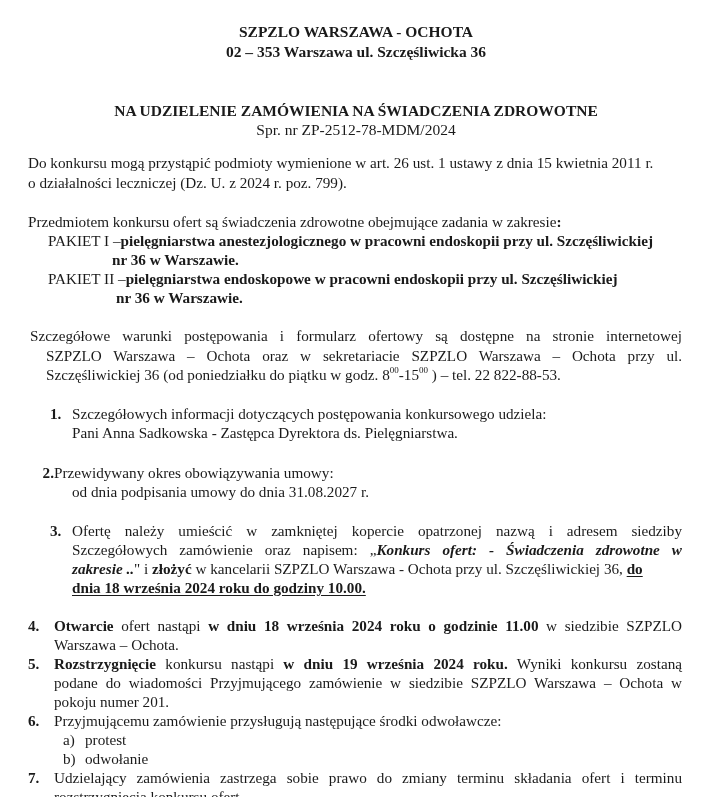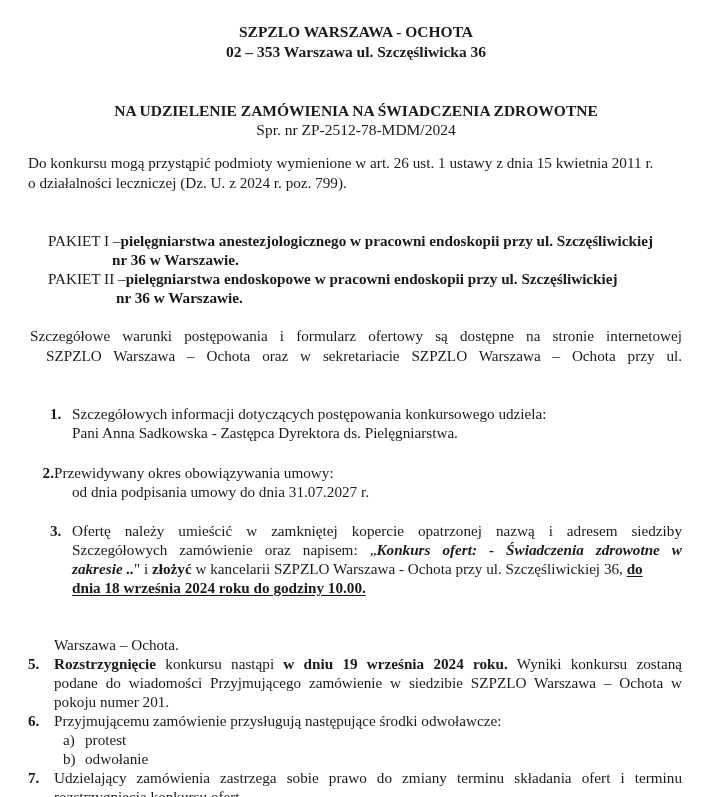--- a/index.html
+++ b/index.html
@@ -27,54 +27,63 @@
 <div class="page">
 
   <div class="hdr" style="top:14px;">SZPZLO WARSZAWA - OCHOTA</div>
   <div class="hdr" style="top:34px;">02 – 353 Warszawa ul. Szczęśliwicka 36</div>
   <div class="hdr" style="top:93px;">NA UDZIELENIE ZAMÓWIENIA NA ŚWIADCZENIA ZDROWOTNE</div>
   <div class="hdr" style="top:112px; font-weight:normal;">Spr. nr ZP-2512-78-MDM/2024</div>
 
   <div class="line" style="left:28px; top:145px;">Do konkursu mogą przystąpić podmioty wymienione w art. 26 ust. 1 ustawy z dnia 15 kwietnia 2011 r.</div>
   <div class="line" style="left:28px; top:165px;">o działalności leczniczej (Dz. U. z 2024 r. poz. 799).</div>
 
+  <div class="line" style="left:28px; top:204px;">
+    <span>Przedmiotem konkursu ofert są świadczenia zdrowotne obejmujące zadania w zakresie</span><span class="b">:</span>
+  </div>
   <div class="line" style="left:48px; top:223px;">
     <span>PAKIET I –</span><span class="b">pielęgniarstwa anestezjologicznego w pracowni endoskopii przy ul. Szczęśliwickiej</span>
   </div>
   <div class="line b" style="left:112px; top:242px;">nr 36 w Warszawie.</div>
   <div class="line" style="left:48px; top:261px;">
     <span>PAKIET II –</span><span class="b">pielęgniarstwa endoskopowe w pracowni endoskopii przy ul. Szczęśliwickiej</span>
   </div>
   <div class="line b" style="left:116px; top:280px;">nr 36 w Warszawie.</div>
 
   <div class="just" style="left:30px; top:318px; width:652px;">Szczegółowe warunki postępowania i formularz ofertowy są dostępne na stronie internetowej</div>
   <div class="just" style="left:46px; top:338px; width:636px;">SZPZLO Warszawa – Ochota oraz w sekretariacie SZPZLO Warszawa – Ochota przy ul.</div>
+  <div class="line" style="left:46px; top:357px;">
+    <span>Szczęśliwickiej 36 (od poniedziałku do piątku w godz. 8</span><sup>00</sup><span>-15</span><sup>00</sup><span> ) – tel. 22 822-88-53.</span>
+  </div>
 
   <div class="line" style="left:50px; top:396px;">
     <span class="num" style="width:22px;">1.</span><span>Szczegółowych informacji dotyczących postępowania konkursowego udziela:</span>
   </div>
   <div class="line" style="left:72px; top:415px;">Pani Anna Sadkowska -  Zastępca Dyrektora ds. Pielęgniarstwa.</div>
 
   <div class="line" style="left:28px; top:455px;text-align:right;">
     <span class="num" style="width:26px;">2.</span><span>Przewidywany okres obowiązywania umowy:</span>
   </div>
-  <div class="line" style="left:72px; top:474px;">od dnia podpisania umowy do dnia 31.07.2027 r.</div>
+  <div class="line" style="left:72px; top:474px;">od dnia podpisania umowy do dnia 31.08.2027 r.</div>
 
   <div class="line" style="left:50px; top:513px; width:632px;">
     <span class="num" style="width:22px; position:absolute; left:0;">3.</span>
     <span class="just" style="left:22px; top:0; width:610px;">Ofertę należy umieścić w zamkniętej kopercie opatrzonej nazwą i adresem siedziby</span>
   </div>
   <div class="just" style="left:72px; top:532px; width:610px;">
     <span>Szczegółowych zamówienie oraz napisem: „</span><span class="bi">Konkurs ofert: - Świadczenia zdrowotne w</span>
   </div>
   <div class="line" style="left:72px; top:551px;">
     <span class="bi">zakresie ..</span><span>"  i </span><span class="b">złożyć</span><span> w kancelarii SZPZLO Warszawa - Ochota przy ul. Szczęśliwickiej 36,  </span><span class="b u">do</span>
   </div>
   <div class="line b u" style="left:72px; top:570px;">dnia 18 września 2024 roku  do godziny 10.00.</div>
 
+  <div class="just" style="left:28px; top:608px; width:654px;">
+    <span class="num" style="width:26px;">4.</span><span class="b">Otwarcie</span><span> ofert nastąpi </span><span class="b">w dniu 18 września 2024 roku o godzinie 11.00</span><span> w siedzibie SZPZLO</span>
+  </div>
   <div class="line" style="left:54px; top:627px;">Warszawa – Ochota.</div>
 
   <div class="just" style="left:28px; top:646px; width:654px;">
     <span class="num" style="width:26px;">5.</span><span class="b">Rozstrzygnięcie</span><span> konkursu nastąpi </span><span class="b">w dniu  19 września 2024 roku.</span><span> Wyniki konkursu zostaną</span>
   </div>
   <div class="just" style="left:54px; top:665px; width:628px;">podane do wiadomości Przyjmującego zamówienie w siedzibie SZPZLO Warszawa – Ochota w</div>
   <div class="line" style="left:54px; top:684px;">pokoju numer 201.</div>
 
   <div class="line" style="left:28px; top:703px;">
     <span class="num" style="width:26px;">6.</span><span>Przyjmującemu zamówienie przysługują następujące środki odwoławcze:</span>

